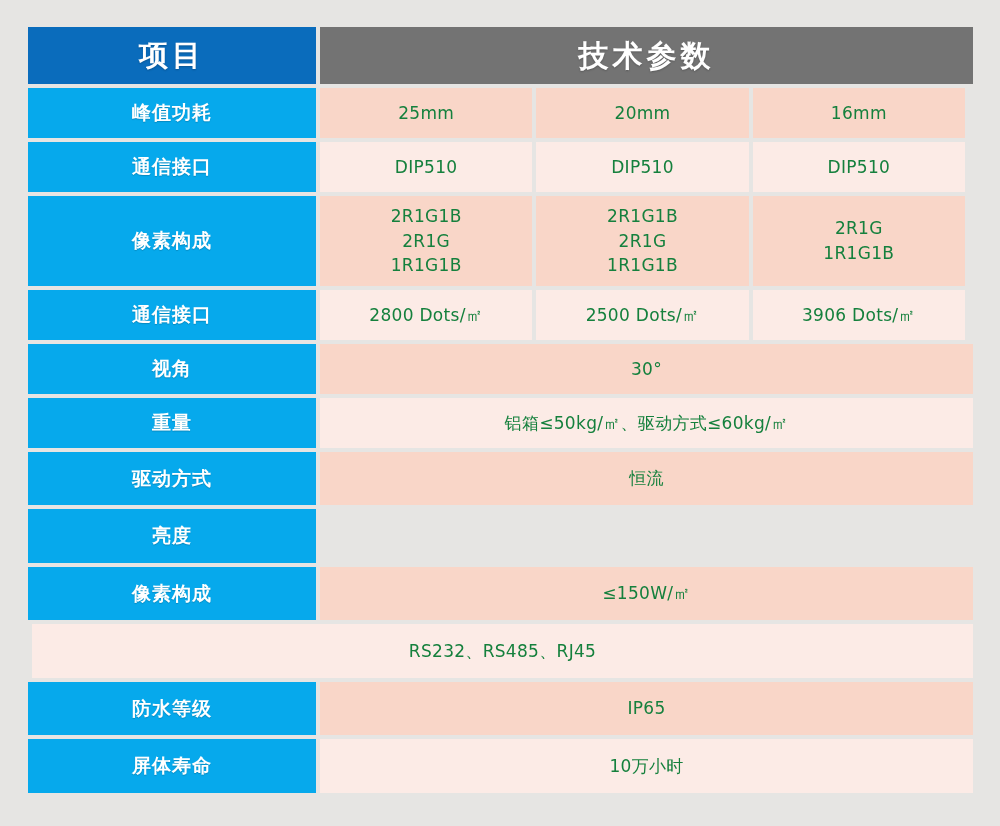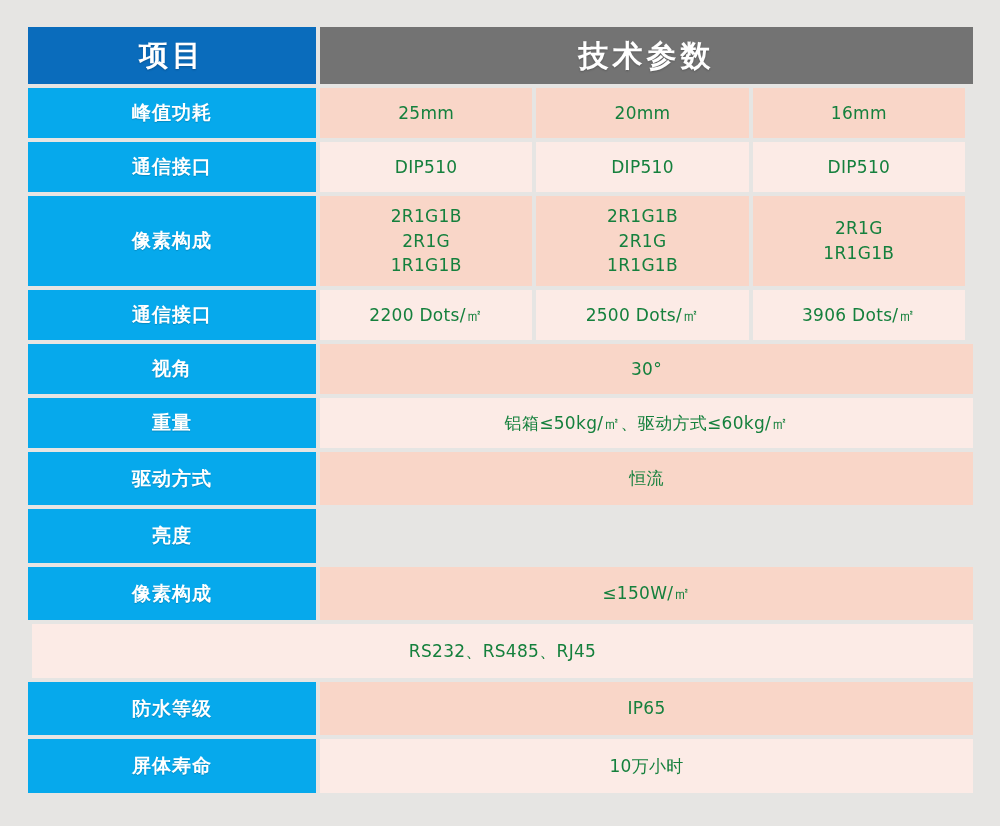--- a/index.html
+++ b/index.html
@@ -148,21 +148,21 @@
 2R1G
 1R1G1B</div>
       <div class="value-cell split multiline">2R1G
 1R1G1B</div>
     </div>
   </div>
 
   <div class="trow tone-b h-54">
     <div class="label-cell">通信接口</div>
     <div class="value-area">
-      <div class="value-cell split">2200 Dots/㎡</div>
+      <div class="value-cell split">2800 Dots/㎡</div>
       <div class="value-cell split">2500 Dots/㎡</div>
       <div class="value-cell split">3906 Dots/㎡</div>
     </div>
   </div>
 
   <div class="trow tone-a h-54">
     <div class="label-cell">视角</div>
     <div class="value-area">
       <div class="value-cell full">30°</div>
     </div>

